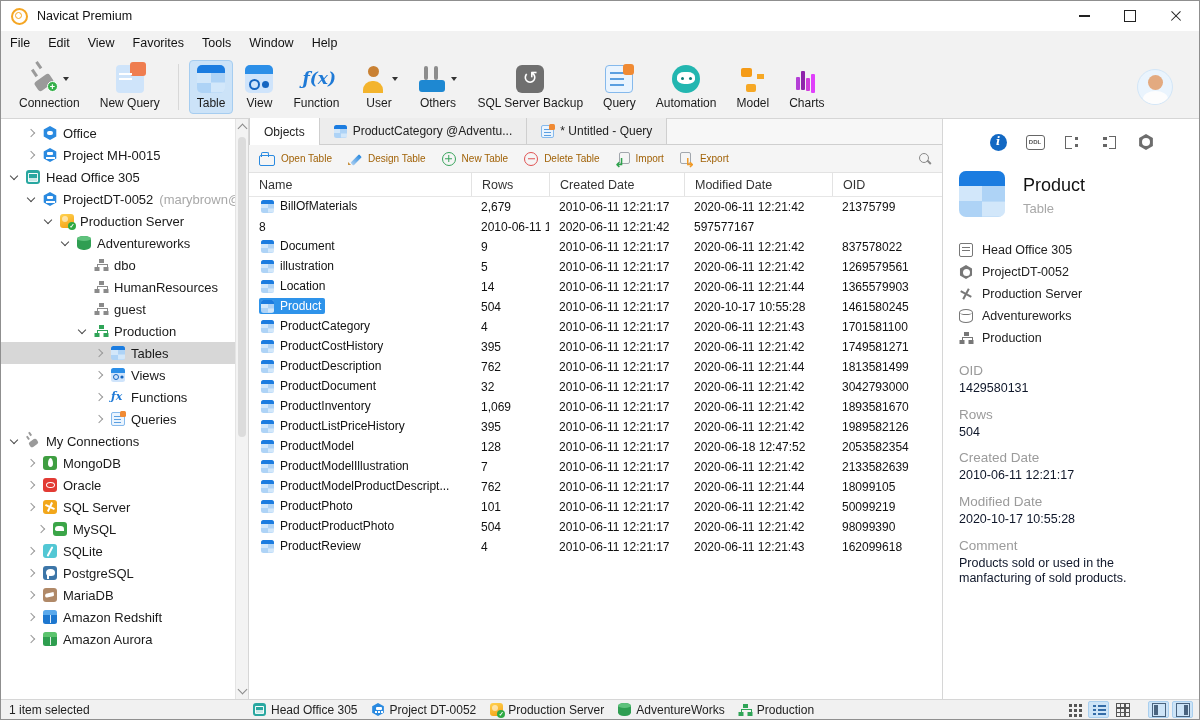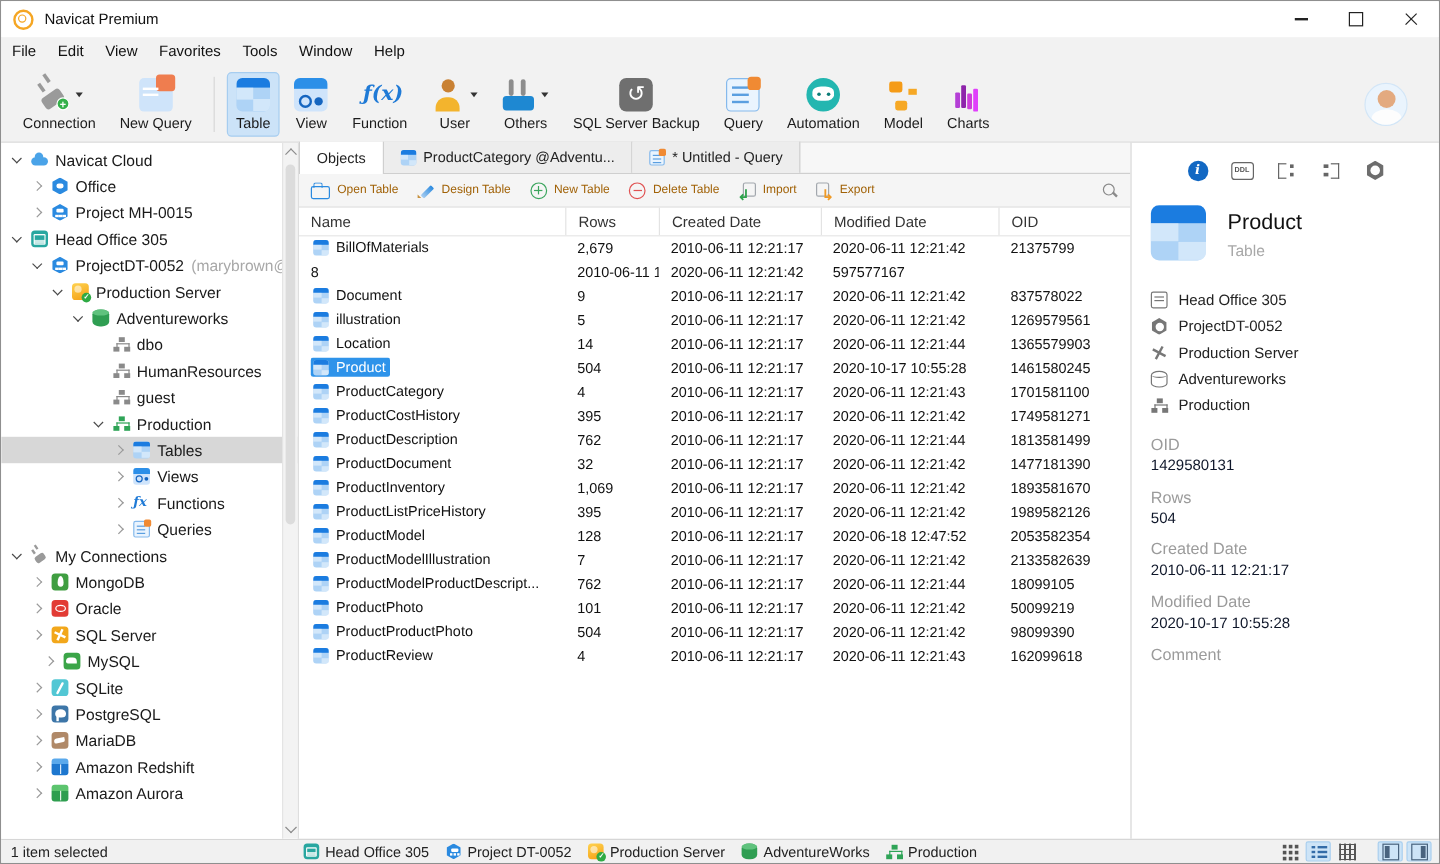--- a/index.html
+++ b/index.html
@@ -356,27 +356,20 @@
         </div>
         <div class="tb-label">Charts</div>
       </div>
       <div class="avatar"></div>
     </div>
 
   <div class="content">
 
     <div class="sidebar">
       <div class="tree" id="tree">
-          <div class="tree-row" style="padding-left: 6px;">
-            <span class="arrow-box">
-              <span class="chev chev-expanded"></span>
-            </span>
-            <span class="ic ic-cloud"></span>
-            <span class="tree-label">Navicat Cloud</span>
-          </div>
           <div class="tree-row" style="padding-left: 23px;">
             <span class="arrow-box">
               <span class="chev chev-collapsed"></span>
             </span>
             <span class="ic ic-office"></span>
             <span class="tree-label">Office</span>
           </div>
           <div class="tree-row" style="padding-left: 23px;">
             <span class="arrow-box">
               <span class="chev chev-collapsed"></span>
@@ -684,21 +677,21 @@
             <div class="cell">1813581499</div>
           </div>
           <div class="trow">
             <div class="cell cell-name"><span class="name-chip">
                 <span class="ic ic-table"></span>
                 <span>ProductDocument</span>
               </span></div>
             <div class="cell">32</div>
             <div class="cell">2010-06-11 12:21:17</div>
             <div class="cell">2020-06-11 12:21:42</div>
-            <div class="cell">1477181390</div>
+            <div class="cell">3042793000</div>
           </div>
           <div class="trow">
             <div class="cell cell-name"><span class="name-chip">
                 <span class="ic ic-table"></span>
                 <span>ProductInventory</span>
               </span></div>
             <div class="cell">1,069</div>
             <div class="cell">2010-06-11 12:21:17</div>
             <div class="cell">2020-06-11 12:21:42</div>
             <div class="cell">1893581670</div>
@@ -835,20 +828,21 @@
           <div class="dfield">
             <div class="dlabel">Created Date</div>
             <div class="dvalue">2010-06-11 12:21:17</div>
           </div>
           <div class="dfield">
             <div class="dlabel">Modified Date</div>
             <div class="dvalue">2020-10-17 10:55:28</div>
           </div>
           <div class="dfield">
             <div class="dlabel">Comment</div>
+            <div class="dvalue">Products sold or used in the manfacturing of sold products.</div>
           </div>
         </div>
     </div>
 
   </div>
 
   <div class="statusbar">
     <div class="status-left">1 item selected</div>
     <div class="crumbs" id="crumbs">
         <div class="crumb">

